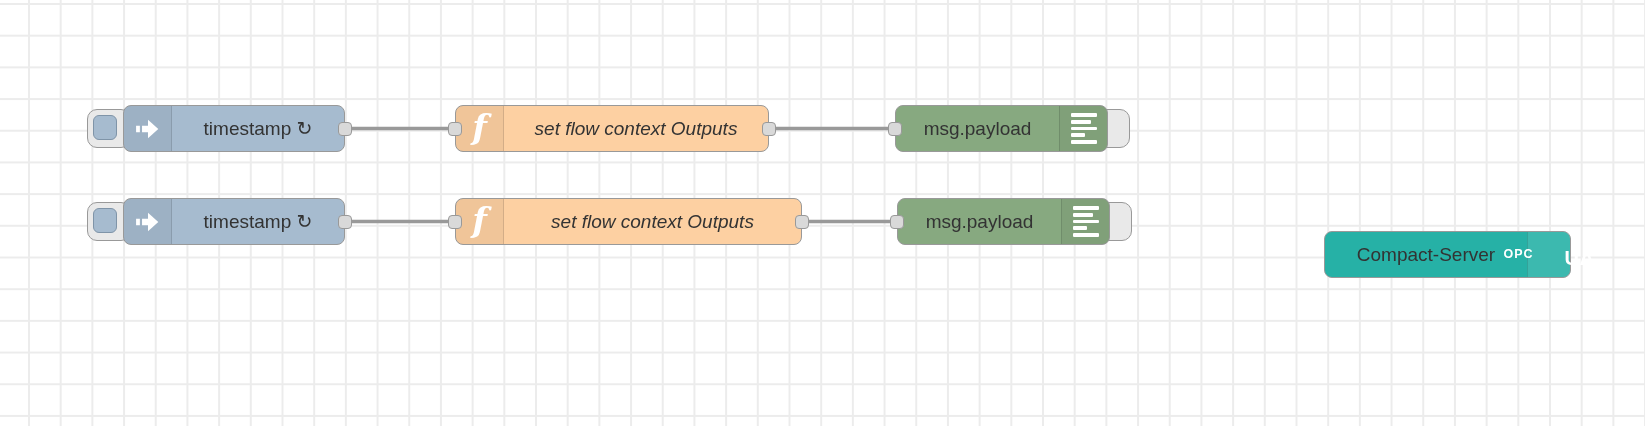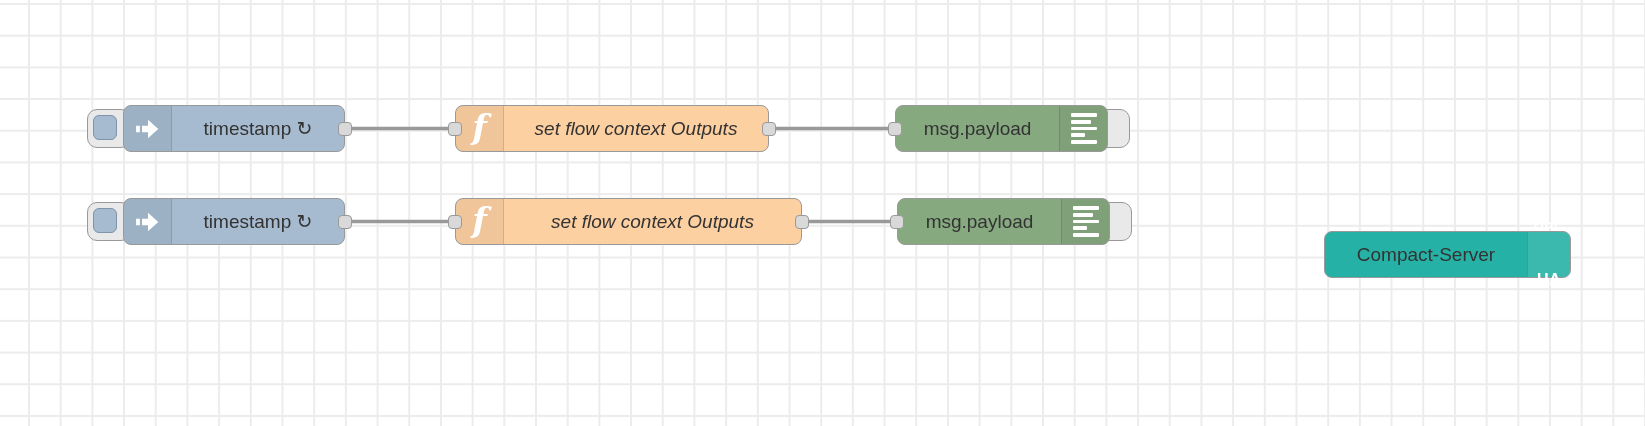--- a/index.html
+++ b/index.html
@@ -48,26 +48,26 @@
   .port.out{right:-8px;}
   .side-btn{
     position:absolute;box-sizing:border-box;width:44px;height:39px;
     background:#e9e9e9;border:1.5px solid #999999;border-radius:10px;z-index:2;
   }
   .side-btn .inner{
     position:absolute;left:5px;top:5px;width:24px;height:25px;box-sizing:border-box;
     background:#a6bbcf;border:1.5px solid #7f94a8;border-radius:6px;
   }
   .opcua-badge{
-    width:42px;flex-direction:column;justify-content:center;
+    width:42px;flex-direction:row;justify-content:center;
     background:rgba(255,255,255,0.10);
     color:#ffffff;font-weight:bold;text-align:center;line-height:0.95;gap:31px;
   }
   .opcua-badge .l1{font-size:12.5px;letter-spacing:1px;}
-  .opcua-badge .l2{font-size:16px;letter-spacing:0.5px;margin-top:7px;}
+  .opcua-badge .l2{font-size:20px;letter-spacing:0.5px;margin-top:7px;}
   .server-label{padding:0 6px;}
 </style>
 </head>
 <body>
 
 <div class="canvas">
 
   <svg class="wire-layer">
     <line x1="345" y1="128.5" x2="460" y2="128.5" stroke="#999999" stroke-width="3.5" stroke-linecap="round"></line>
     <line x1="769" y1="128.5" x2="898" y2="128.5" stroke="#999999" stroke-width="3.5" stroke-linecap="round"></line>

